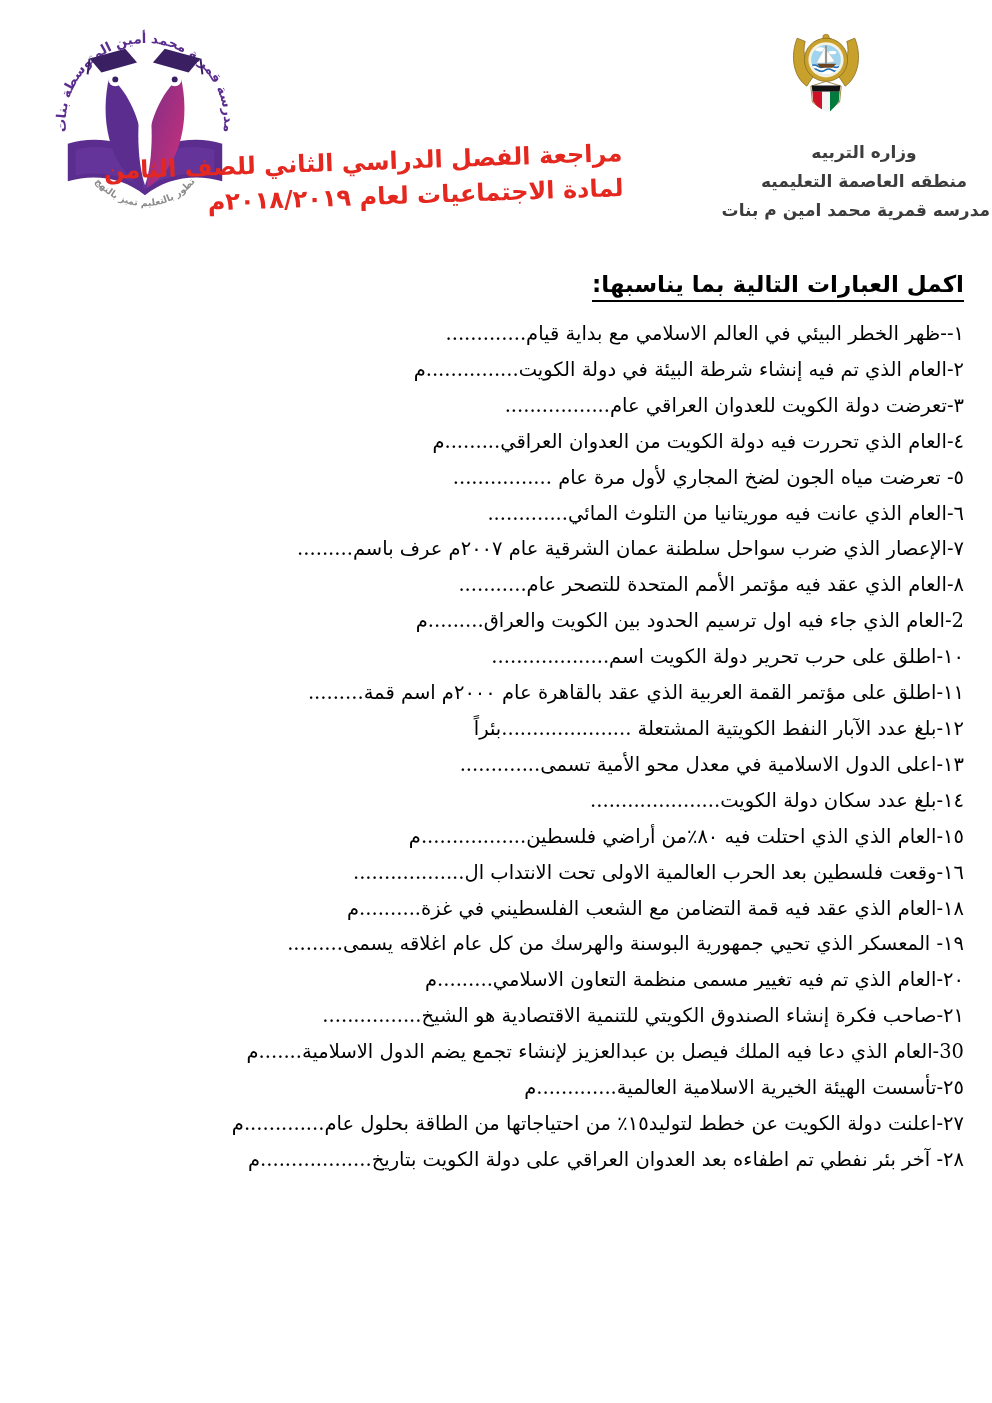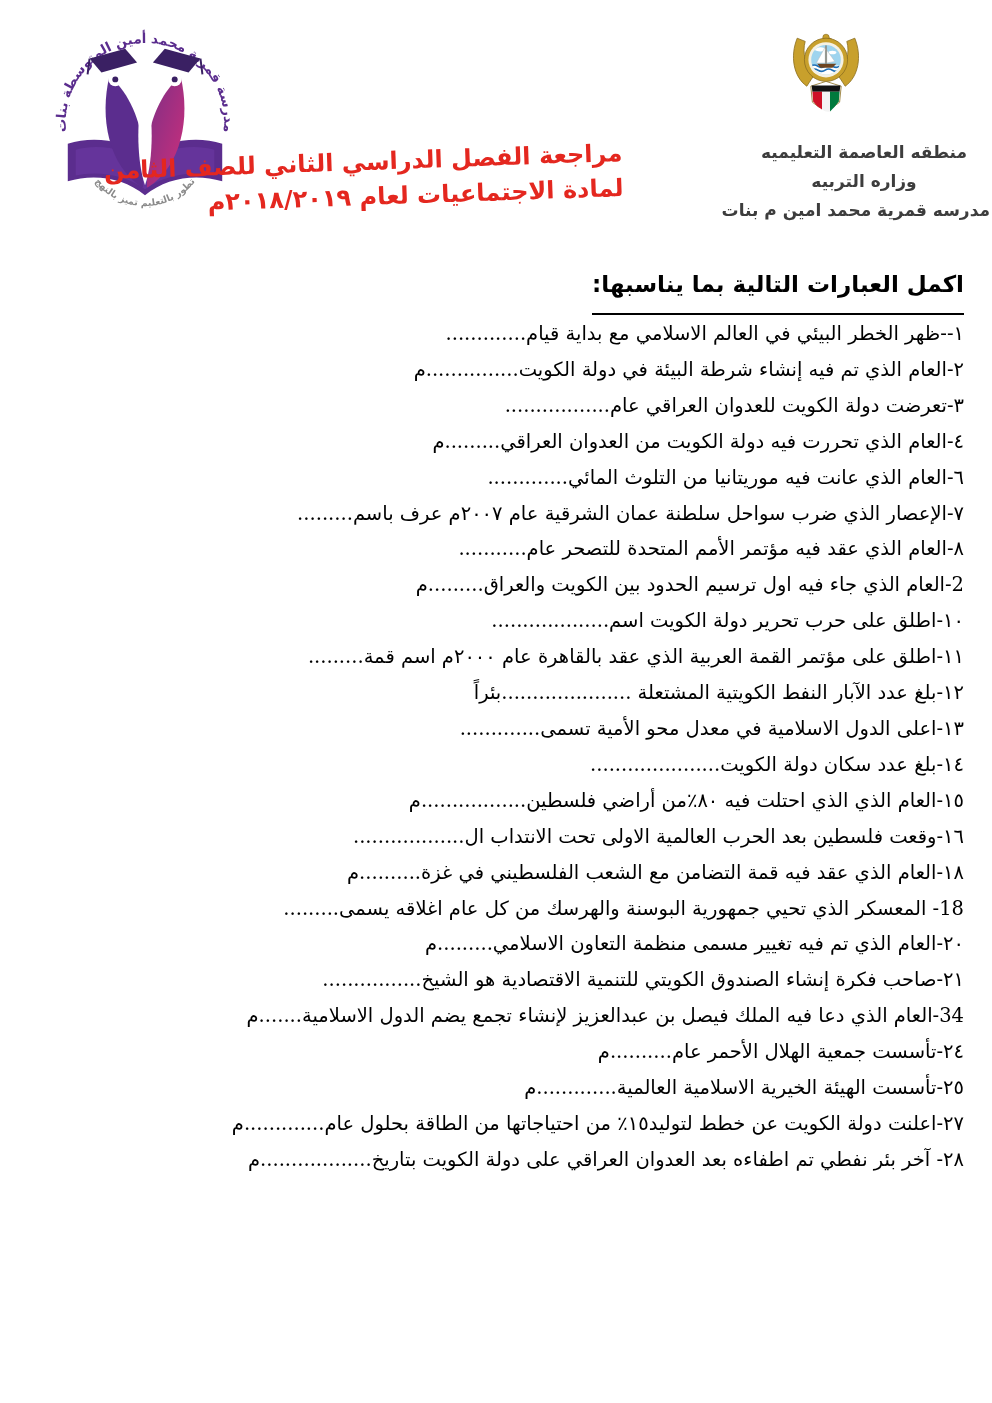--- a/index.html
+++ b/index.html
@@ -18,21 +18,21 @@
   
   .emblem{position:absolute;left:790px;top:32px;width:72px;height:86px;}
   .gov{
     position:absolute;left:738px;top:138px;width:252px;text-align:center;direction:rtl;
     font-weight:bold;font-size:17px;line-height:29px;color:#3d3d3d;white-space:nowrap;
   }
   
   .heading{
     position:absolute;top:271px;right:28px;direction:rtl;font-size:23px;font-weight:bold;color:#000;
   }
-  .heading .u{border-bottom:2.5px solid #000;padding-bottom:16px;display:inline-block;}
+  .heading .u{border-bottom:2.5px solid #000;padding-bottom:3px;display:inline-block;}
   .qlist{position:absolute;top:316px;right:28px;left:22px;direction:rtl;}
   .q{
     text-align:right;white-space:nowrap;overflow:hidden;
     font-size:19.5px;line-height:35.9px;color:#000;
     font-family:"DejaVu Serif","DejaVu Sans",serif;
   }
 </style>
 </head>
 <body>
 
@@ -106,49 +106,49 @@
     </g>
 
     <path d="M45,60 L64,66 L62,86 Q45,103 28,86 L26,66 Z" fill="#ffffff" stroke="#8a6d1f" stroke-width="1"></path>
     <path d="M27,65 L63,65 L62,73 L28,73 Z" fill="#121212"></path>
     <path d="M28,73 L40,73 L40,95 Q33,91 29,85 Z" fill="#ce1126"></path>
     <path d="M40,73 L50,73 L50,97.5 Q45,99 40,95 Z" fill="#f4f4f4"></path>
     <path d="M50,73 L62,73 L61,85 Q56,92 50,97.5 Z" fill="#007a3d"></path>
   </svg>
 
   <div class="gov">
+    <div>وزاره التربيه</div>
     <div>منطقه العاصمة التعليميه</div>
-    <div>وزاره التربيه</div>
     <div>مدرسه قمرية محمد امين م بنات</div>
   </div>
 
   <div class="heading">
     <span class="u">اكمل  العبارات التالية بما يناسبها:</span>
   </div>
 
   <div class="qlist">
     <div class="q">١--ظهر الخطر البيئي في العالم الاسلامي مع بداية قيام.............</div>
     <div class="q">٢-العام الذي تم  فيه إنشاء شرطة البيئة في دولة الكويت...............م</div>
     <div class="q">٣-تعرضت دولة الكويت للعدوان العراقي عام.................</div>
     <div class="q">٤-العام الذي تحررت فيه دولة الكويت من العدوان العراقي.........م</div>
+    <div class="q">٥- تعرضت مياه الجون لضخ المجاري لأول مرة عام ................</div>
     <div class="q">٦-العام الذي عانت فيه موريتانيا من التلوث المائي.............</div>
     <div class="q">٧-الإعصار الذي ضرب سواحل سلطنة عمان الشرقية عام ٢٠٠٧م عرف باسم.........</div>
     <div class="q">٨-العام الذي عقد فيه مؤتمر الأمم المتحدة للتصحر عام...........</div>
     <div class="q">2-العام الذي جاء فيه اول ترسيم الحدود بين الكويت والعراق.........م</div>
     <div class="q">١٠-اطلق على حرب تحرير دولة الكويت اسم...................</div>
     <div class="q">١١-اطلق على مؤتمر القمة العربية الذي عقد بالقاهرة عام ٢٠٠٠م اسم قمة.........</div>
     <div class="q">١٢-بلغ عدد الآبار النفط الكويتية  المشتعلة .....................بئراً</div>
     <div class="q">١٣-اعلى الدول الاسلامية في معدل محو الأمية تسمى.............</div>
     <div class="q">١٤-بلغ عدد سكان دولة الكويت.....................</div>
     <div class="q">١٥-العام الذي الذي احتلت فيه ٨٠٪من أراضي فلسطين.................م</div>
     <div class="q">١٦-وقعت فلسطين بعد الحرب العالمية الاولى تحت الانتداب ال..................</div>
     <div class="q">١٨-العام الذي عقد فيه قمة التضامن مع الشعب الفلسطيني في غزة..........م</div>
-    <div class="q">18- المعسكر الذي تحيي جمهورية البوسنة والهرسك من كل عام اغلاقه يسمى.........</div>
+    <div class="q">١٩- المعسكر الذي تحيي جمهورية البوسنة والهرسك من كل عام اغلاقه يسمى.........</div>
     <div class="q">٢٠-العام الذي تم فيه تغيير مسمى منظمة التعاون الاسلامي.........م</div>
     <div class="q">٢١-صاحب فكرة إنشاء الصندوق الكويتي للتنمية الاقتصادية هو الشيخ................</div>
-    <div class="q">34-العام الذي دعا فيه الملك فيصل بن عبدالعزيز لإنشاء تجمع يضم الدول الاسلامية.......م</div>
-    <div class="q">٢٤-تأسست جمعية الهلال الأحمر عام..........م</div>
+    <div class="q">30-العام الذي دعا فيه الملك فيصل بن عبدالعزيز لإنشاء تجمع يضم الدول الاسلامية.......م</div>
     <div class="q">٢٥-تأسست الهيئة الخيرية الاسلامية العالمية.............م</div>
     <div class="q">٢٧-اعلنت دولة الكويت عن خطط لتوليد١٥٪ من احتياجاتها من الطاقة بحلول عام.............م</div>
     <div class="q">٢٨- آخر بئر نفطي تم اطفاءه بعد العدوان العراقي على دولة الكويت بتاريخ..................م</div>
   </div>
 
 </div>
 
 </body></html>

